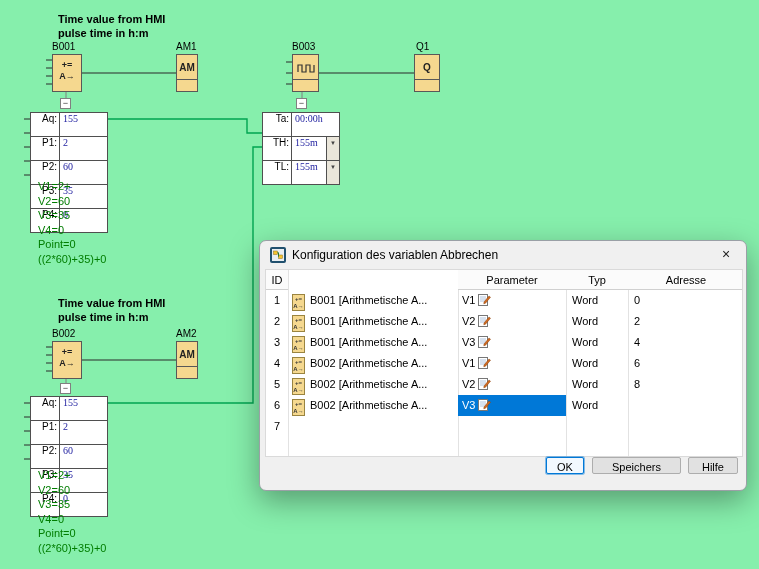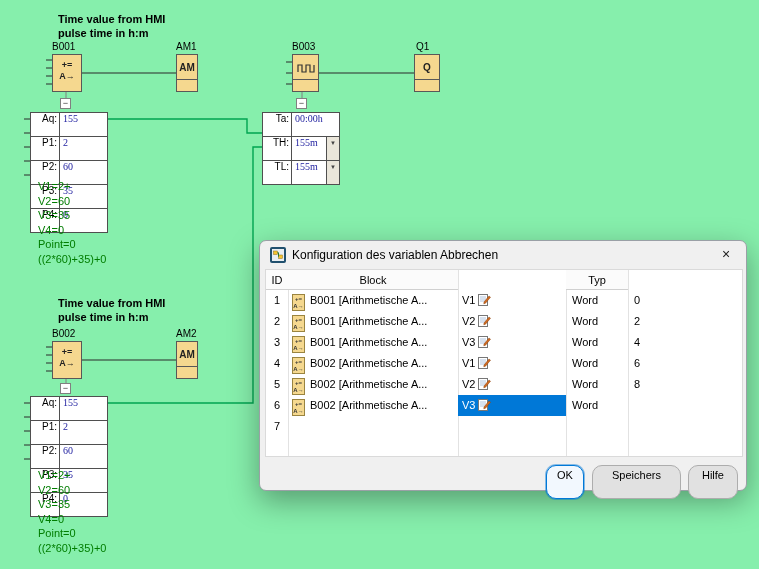--- a/index.html
+++ b/index.html
@@ -48,22 +48,22 @@
   .td-block{left:22px;width:170px;padding-left:4px;}
   .td-param{left:192px;width:108px;padding-left:4px;}
   .td-typ{left:300px;width:62px;padding-left:6px;}
   .td-addr{left:362px;width:116px;padding-left:6px;}
   .sel{background:#0078d7;color:#fff;}
   .mini{display:inline-block;width:13px;height:17px;background:#f5d88f;border:1px solid #9a8440;
         box-sizing:border-box;margin-right:5px;vertical-align:-4px;text-align:center;}
   .mini span{display:block;font-size:6px;line-height:7px;font-weight:bold;color:#333;}
   .mini span:first-child{margin-top:1px;}
   .edit-ic{vertical-align:-2px;margin-left:3px;}
-  .btn{position:absolute;top:224px;height:34px;background:#e1e1e1;border:1px solid #adadad;font-size:11px;
-       text-align:center;box-sizing:border-box;border-radius:10px;line-height:19px;color:#000;}
+  .btn{position:absolute;top:216px;height:17px;background:#e1e1e1;border:1px solid #adadad;font-size:11px;
+       text-align:center;box-sizing:border-box;border-radius:2px;line-height:19px;color:#000;}
   .btn-ok{left:286px;width:38px;background:#f2f8fe;border:1px solid #0078d7;box-shadow:0 0 0 1px rgba(0,120,215,.45);}
   .btn-cancel{left:332px;width:89px;}
   .btn-help{left:428px;width:50px;}
 </style>
 </head>
 <body>
 
 <div class="stage">
 
   <svg class="wires" width="759" height="569">
@@ -221,22 +221,23 @@
     </div>
 
     <div class="dlg-table">
 
       <div class="vline" style="left:22px"></div>
       <div class="vline" style="left:192px"></div>
       <div class="vline" style="left:300px"></div>
       <div class="vline" style="left:362px"></div>
 
       <div class="th" style="left:0;width:22px">ID</div>
-      <div class="th" style="left:22px;width:170px">Block</div>
+      <div class="th" style="left:192px;width:108px">Parameter</div>
       <div class="th" style="left:300px;width:62px">Typ</div>
+      <div class="th" style="left:362px;width:116px">Adresse</div>
 
       <div class="tr" style="top:20px">
         <div class="td td-id">1</div>
         <div class="td td-block">
           <span class="mini"><span>+=</span><span>A→</span></span><span>B001 [Arithmetische A...</span>
         </div>
         <div class="td td-param">
           <span>V1</span><svg class="edit-ic" width="13" height="13" viewBox="0 0 13 13">
               <rect x="0.5" y="1.5" width="9" height="11" fill="#fff" stroke="#777"></rect>
               <line x1="2" y1="4" x2="8" y2="4" stroke="#b0c4de"></line>

